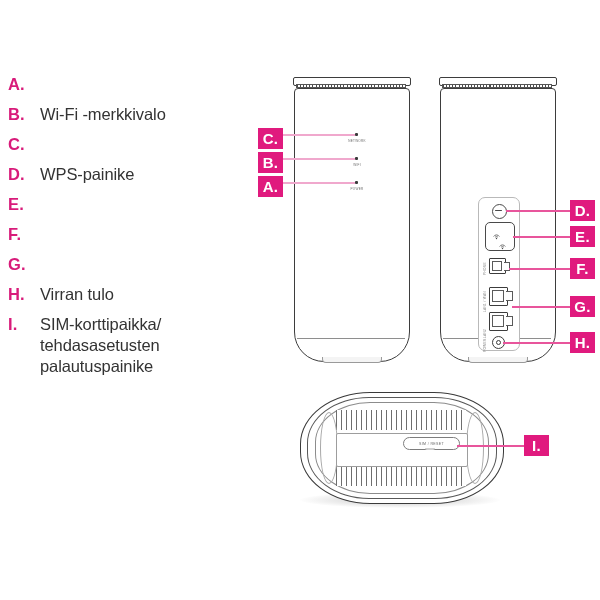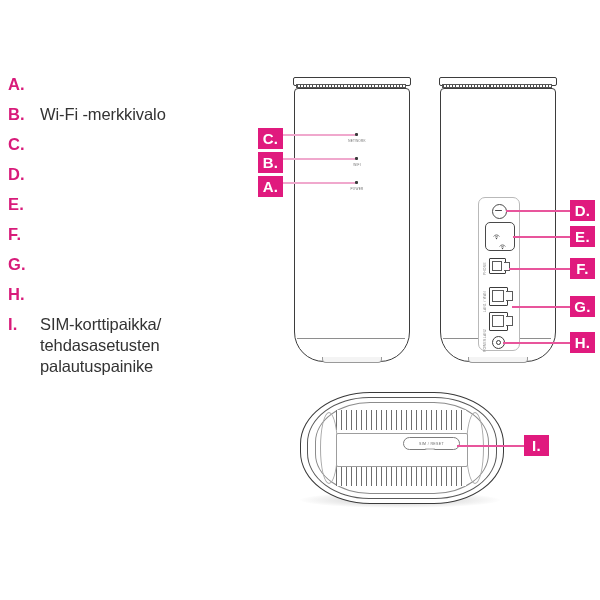--- a/index.html
+++ b/index.html
@@ -282,32 +282,34 @@
     </div>
     <div class="legend-row">
       <div class="legend-letter">B.</div>
       <div class="legend-text">Wi-Fi -merkkivalo</div>
     </div>
     <div class="legend-row">
       <div class="legend-letter">C.</div>
     </div>
     <div class="legend-row">
       <div class="legend-letter">D.</div>
+      <div class="legend-text">WPS-painike</div>
     </div>
     <div class="legend-row">
       <div class="legend-letter">E.</div>
     </div>
     <div class="legend-row">
       <div class="legend-letter">F.</div>
     </div>
     <div class="legend-row">
       <div class="legend-letter">G.</div>
     </div>
     <div class="legend-row">
       <div class="legend-letter">H.</div>
+      <div class="legend-text">Virran tulo</div>
     </div>
     <div class="legend-row">
       <div class="legend-letter">I.</div>
       <div class="legend-text">SIM-korttipaikka/
 tehdasasetusten
 palautuspainike</div>
     </div>
   </div>
 
   <div>

